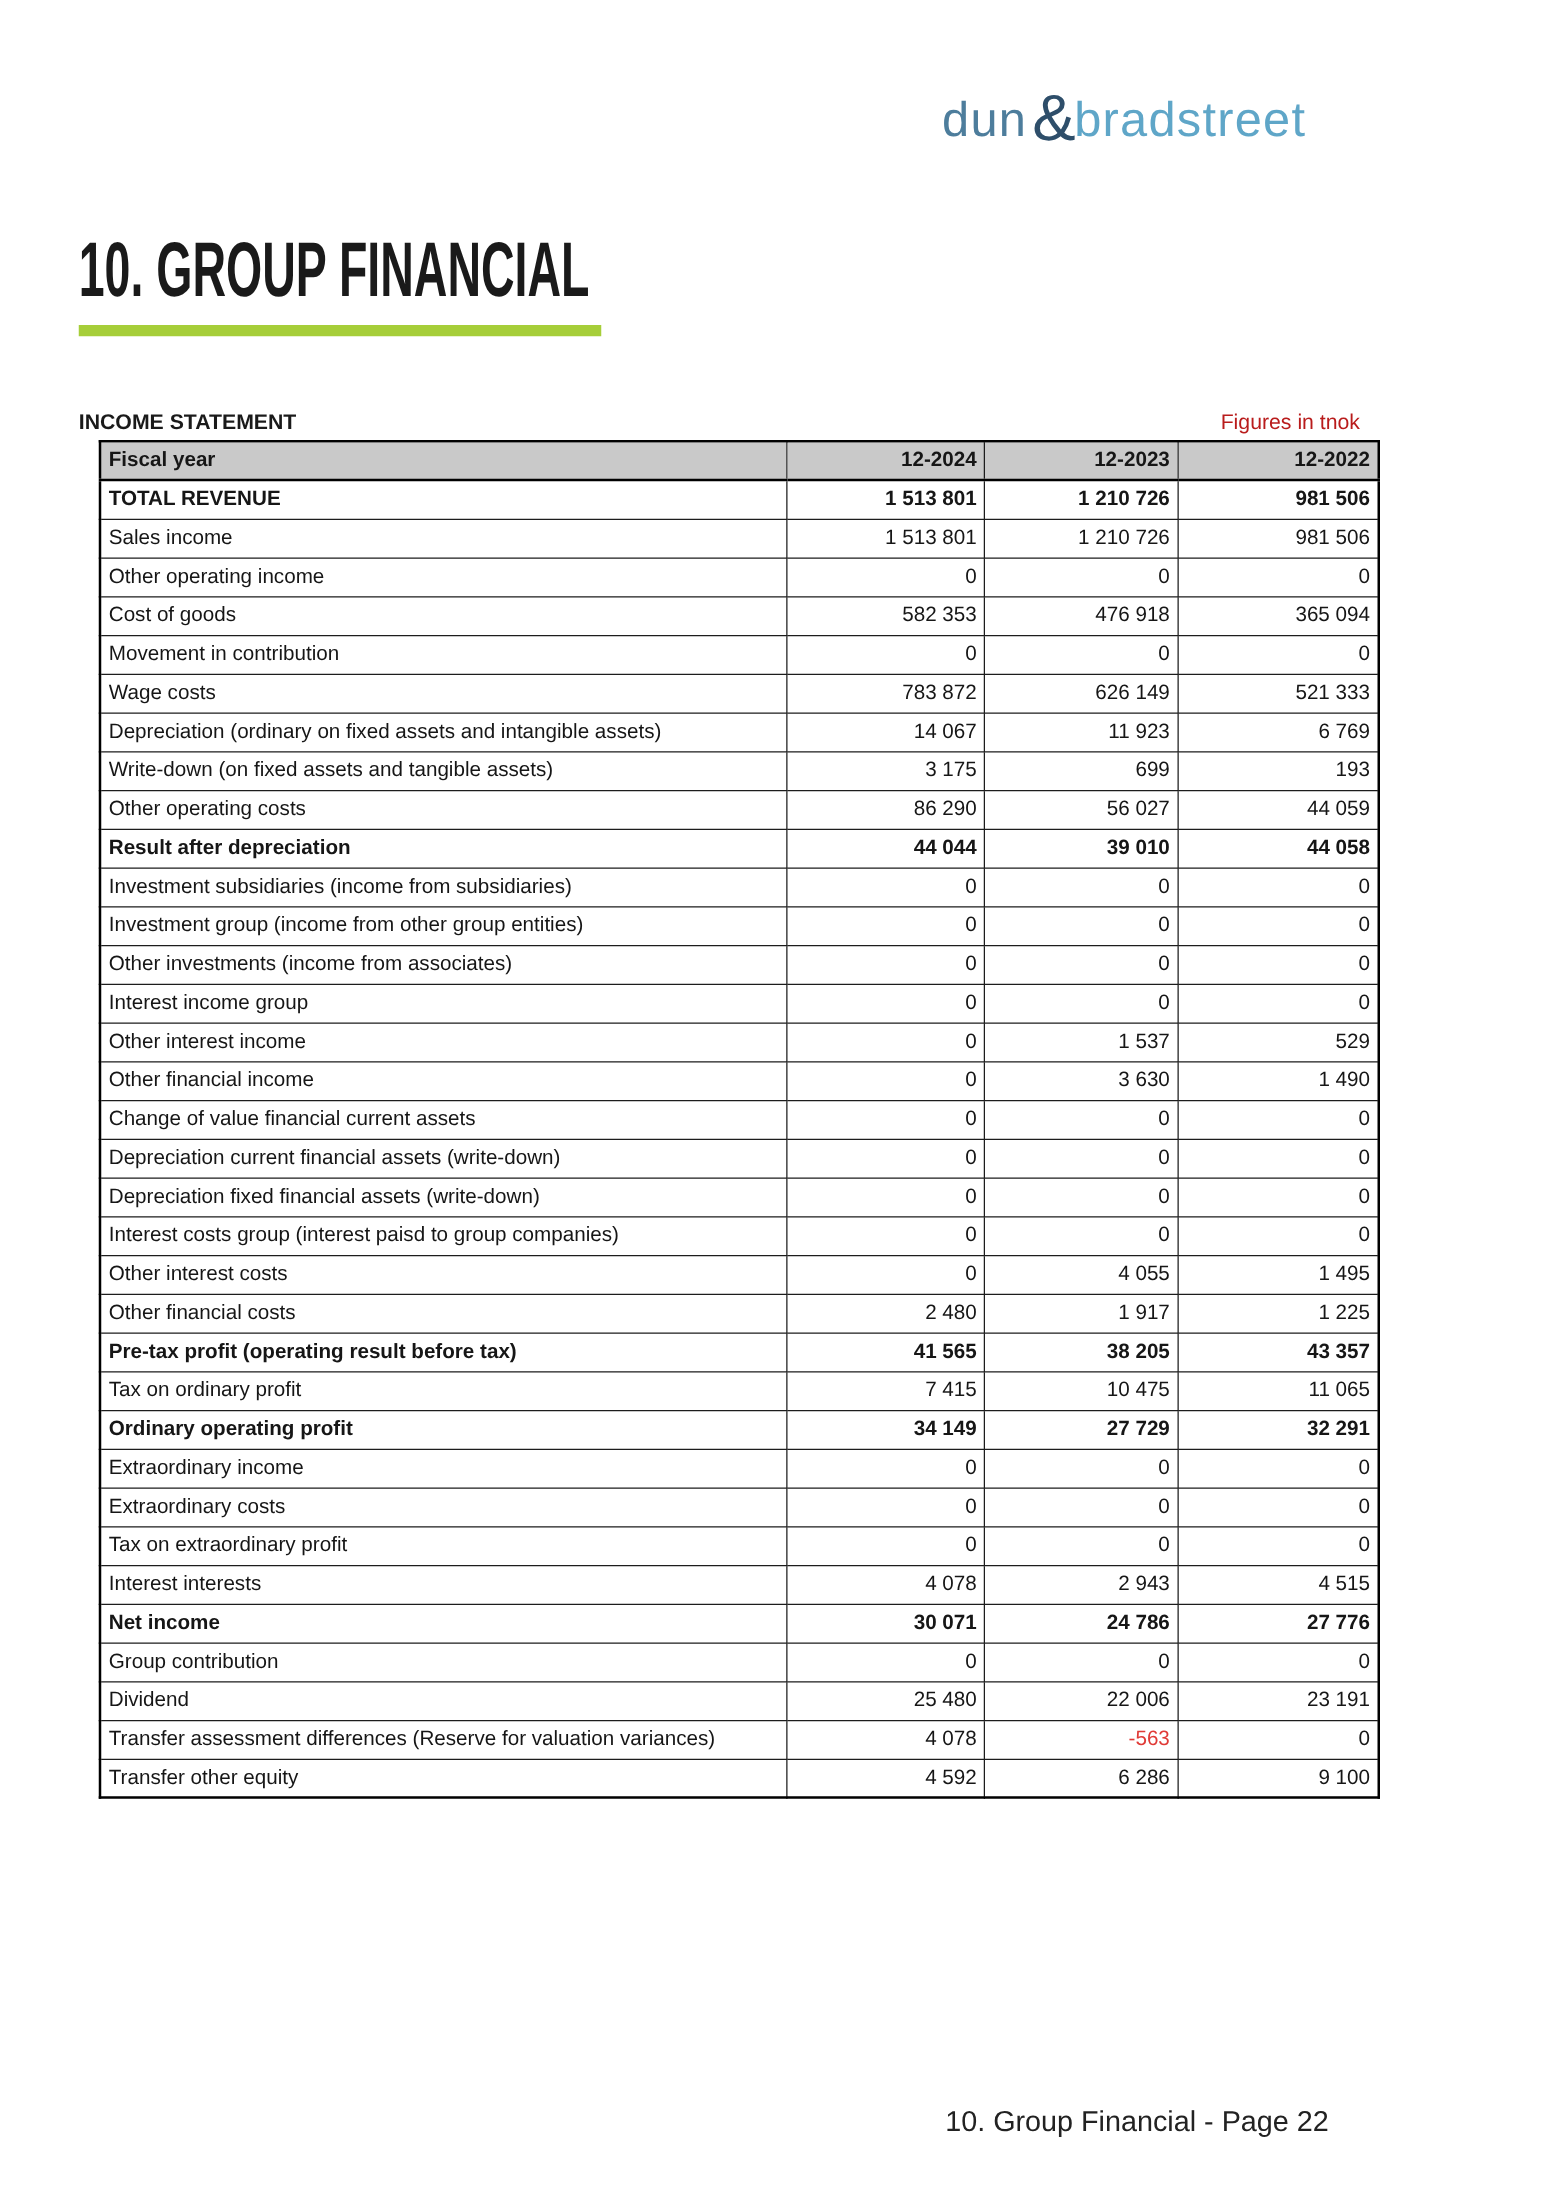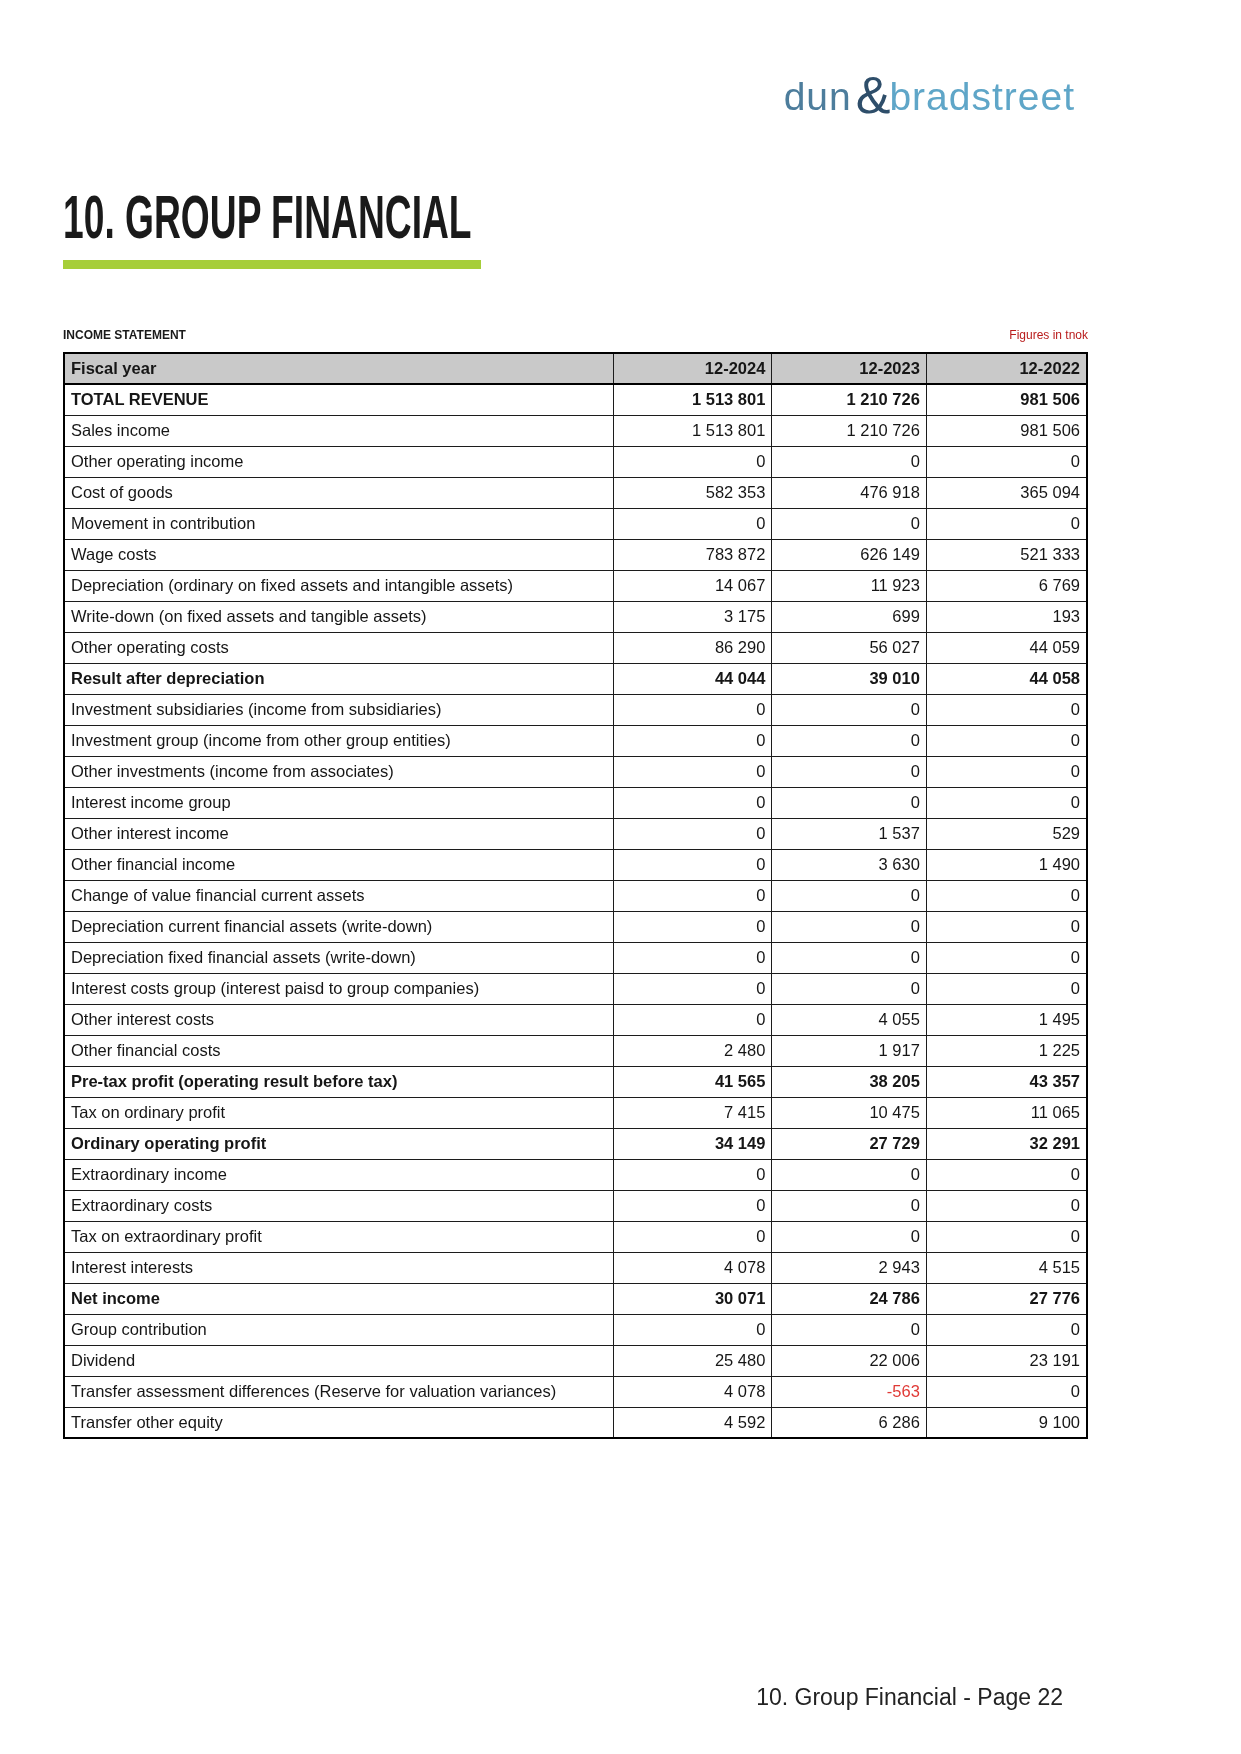--- a/index.html
+++ b/index.html
@@ -18,21 +18,21 @@
     height:1754px;
     background:#ffffff;
     font-family:"Liberation Sans", sans-serif;
     color:#111;
     overflow:hidden;
   }
   
   .logo{
     position:absolute;
     top:66px;
-    right:166px;
+    right:196px;
     white-space:nowrap;
     line-height:1;
     display:flex;
     align-items:baseline;
   }
   .logo-dun{
     font-size:39px;
     letter-spacing:1px;
     color:var(--logo-dun);
   }
@@ -73,28 +73,28 @@
   }
   
   .table-meta{
     position:absolute;
     left:63px;
     top:328px;
     width:1025px;
     display:flex;
     justify-content:space-between;
     align-items:baseline;
-    font-size:12px;
+    font-size:17px;
   }
   .stmt{font-weight:bold;color:#1a1a1a;}
   .units{font-weight:normal;color:#b91c1c;}
   
   table.income{
     position:absolute;
-    left:63px;
+    left:79px;
     top:352px;
     width:1025px;
     border-collapse:collapse;
     table-layout:fixed;
     font-size:16.5px;
     color:#161616;
   }
   table.income{border:2px solid #000;}
   table.income td{
     border:1px solid #1c1c1c;

